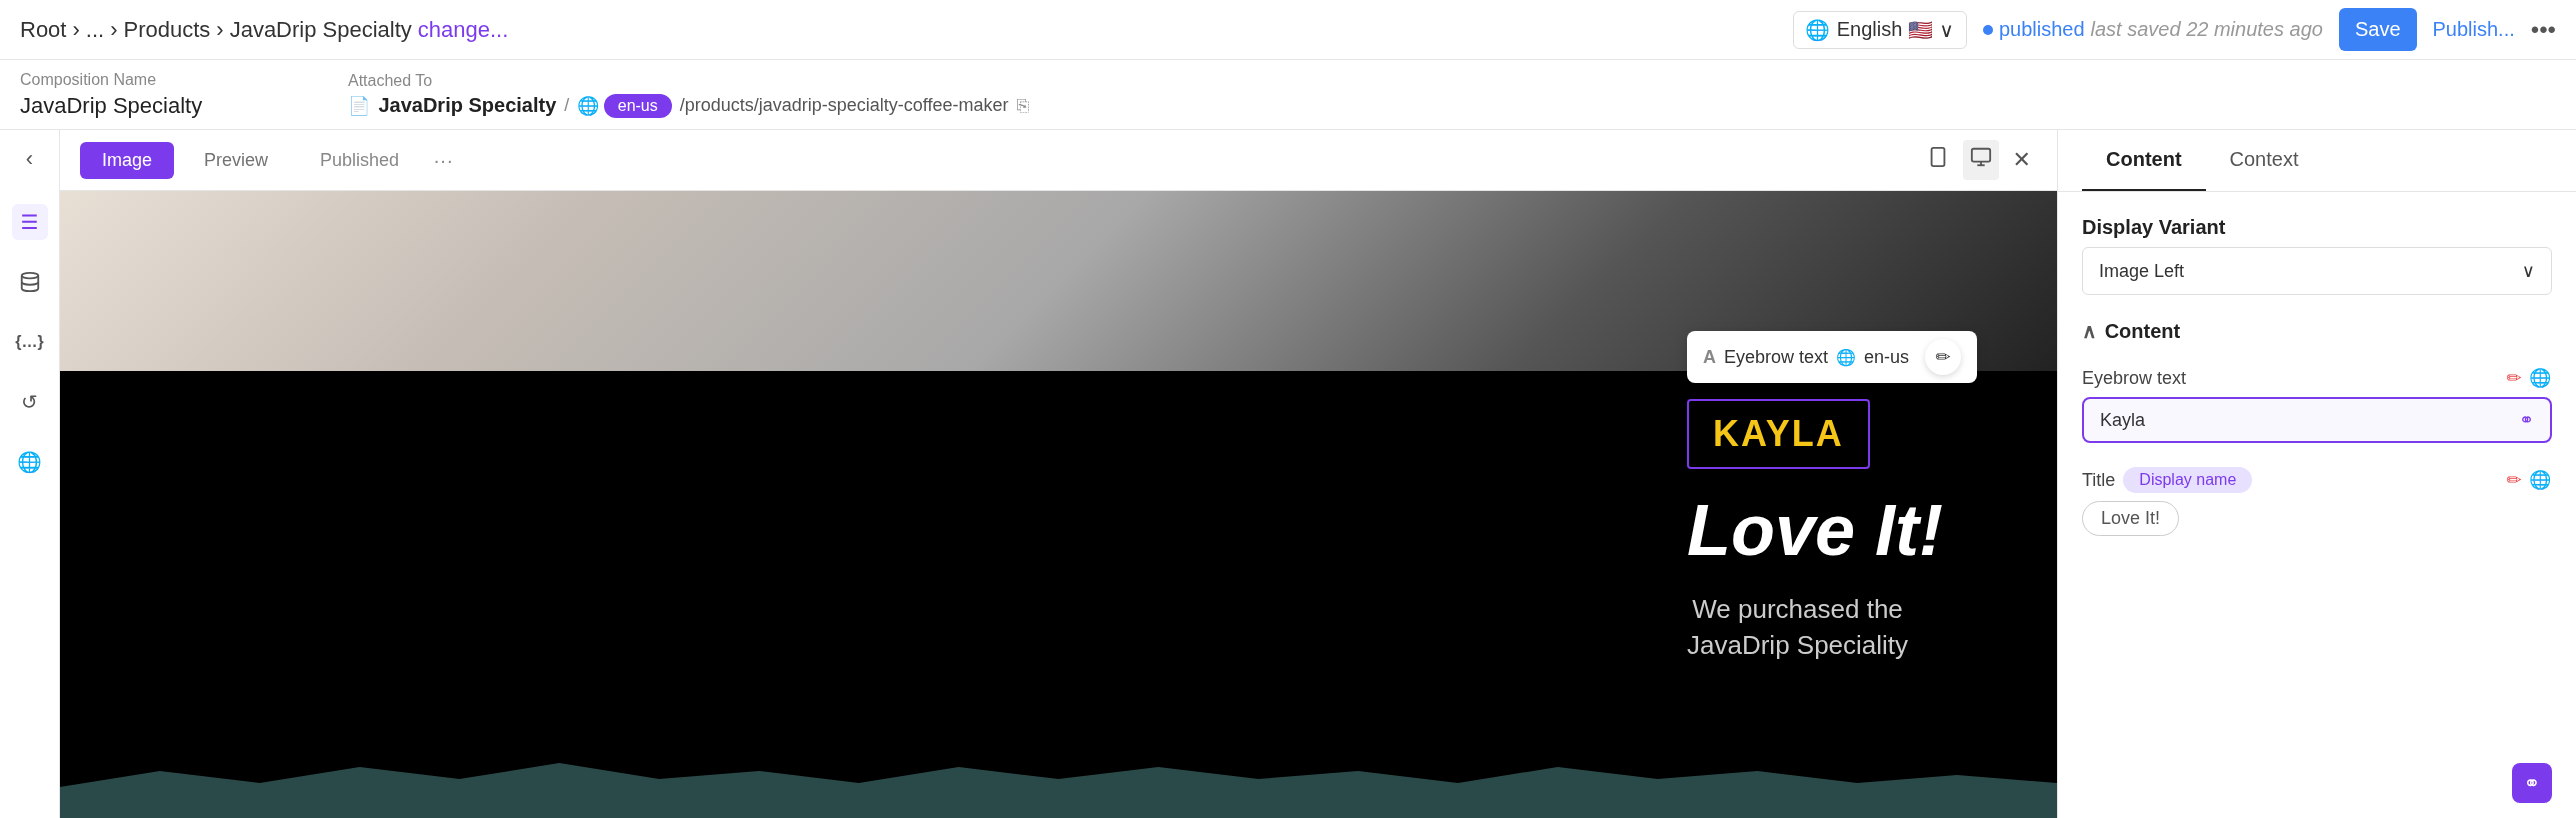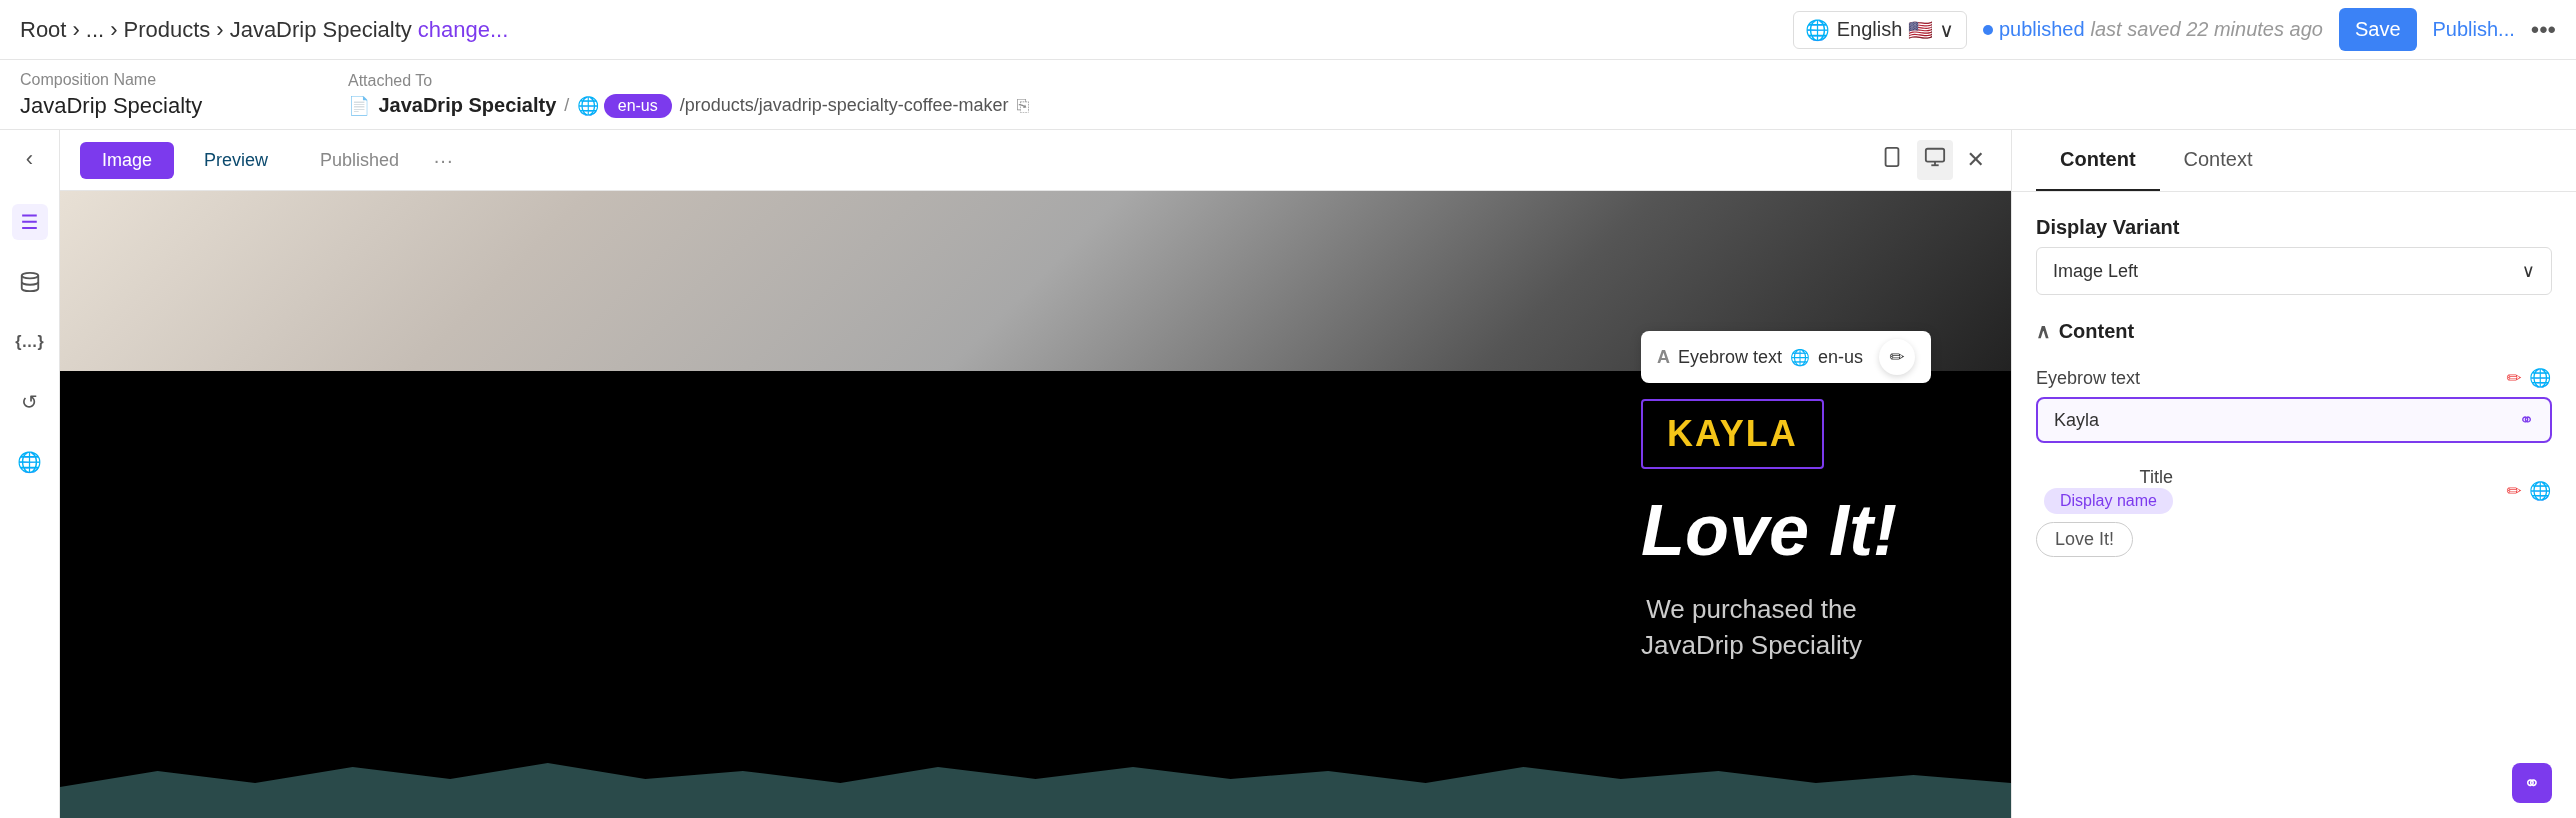--- a/index.html
+++ b/index.html
@@ -45,21 +45,21 @@
     .sidebar-icon.active { background: #f3f0ff; color: #7c3aed; }
     .sidebar-back { color: #555; font-size: 22px; cursor: pointer; margin-bottom: 8px; }
 
     
     .editor-area { flex: 1; display: flex; flex-direction: column; overflow: hidden; background: #f0f0f0; }
 
     
     .editor-toolbar { display: flex; align-items: center; padding: 10px 20px; background: #fff; border-bottom: 1px solid #e5e5e5; gap: 8px; flex-shrink: 0; }
     .tab-btn { padding: 8px 22px; border-radius: 6px; border: none; cursor: pointer; font-size: 18px; font-weight: 500; }
     .tab-btn.active { background: #7c3aed; color: #fff; }
-    .tab-btn.inactive { background: transparent; color: #0c4a6e; }
+    .tab-btn.inactive { background: transparent; color: #737373; }
     .tab-btn.published-tab { background: transparent; color: #888; }
     .toolbar-dots { color: #888; font-size: 20px; cursor: pointer; margin-left: 4px; }
     .toolbar-spacer { flex: 1; }
     .device-icon { cursor: pointer; color: #555; font-size: 22px; padding: 6px; border-radius: 4px; }
     .device-icon.active { background: #f0f0f0; }
     .close-icon-btn { cursor: pointer; color: #555; font-size: 22px; padding: 6px; }
 
     
     .canvas-area { flex: 1; overflow: hidden; position: relative; }
     .preview-dark-area { position: absolute; top: 0; left: 0; right: 0; bottom: 0; background: #000; }
@@ -77,21 +77,21 @@
     
     .love-it-heading { color: #fff; font-size: 72px; font-weight: 900; margin-bottom: 20px; font-style: italic; }
 
     
     .subtitle-text { color: #ccc; font-size: 26px; text-align: center; line-height: 1.4; }
 
     
     .edit-pencil { background: #fff; border-radius: 50%; width: 36px; height: 36px; display: flex; align-items: center; justify-content: center; cursor: pointer; font-size: 18px; box-shadow: 0 2px 6px rgba(0,0,0,0.15); margin-left: 8px; }
 
     
-    .right-panel { width: 565px; background: #fff; border-left: 1px solid #e5e5e5; display: flex; flex-direction: column; flex-shrink: 0; overflow-y: auto; }
+    .right-panel { width: 519px; background: #fff; border-left: 1px solid #e5e5e5; display: flex; flex-direction: column; flex-shrink: 0; overflow-y: auto; }
     .right-panel-tabs { display: flex; border-bottom: 1px solid #e5e5e5; padding: 0 24px; }
     .right-panel-tab { padding: 18px 24px; font-size: 20px; cursor: pointer; color: #555; border-bottom: 2px solid transparent; }
     .right-panel-tab.active { color: #222; font-weight: 600; border-bottom: 2px solid #222; }
     .right-panel-content { padding: 24px; display: flex; flex-direction: column; gap: 24px; }
     .panel-section-label { font-size: 20px; font-weight: 600; color: #222; margin-bottom: 8px; }
     .display-variant-select { width: 100%; border: 1px solid #ddd; border-radius: 6px; padding: 12px 16px; font-size: 18px; color: #333; display: flex; align-items: center; justify-content: space-between; cursor: pointer; }
     .content-section-header { display: flex; align-items: center; gap: 8px; font-size: 20px; font-weight: 600; color: #222; }
     .collapse-icon { color: #555; cursor: pointer; }
 
     
@@ -268,21 +268,21 @@
             </div>
           </div>
           <div class="field-input-container">
             <span class="field-input-text">Kayla</span>
             <span class="link-icon">⚭</span>
           </div>
         </div>
 
         <div class="field-group">
           <div class="field-label-row">
-            <div style="display:flex;align-items:flex-end;flex-direction:column;">
+            <div style="display:flex;align-items:center;">
               <span class="field-label">Title</span>
               <span class="display-name-badge">Display name</span>
             </div>
             <div class="field-actions">
               <span class="field-action-icon" style="color:#e44;">✏</span>
               <span class="field-action-icon">🌐</span>
             </div>
           </div>
           <div style="display:flex;align-items:center;gap:8px;">
             <span class="love-it-chip">Love It!</span>

